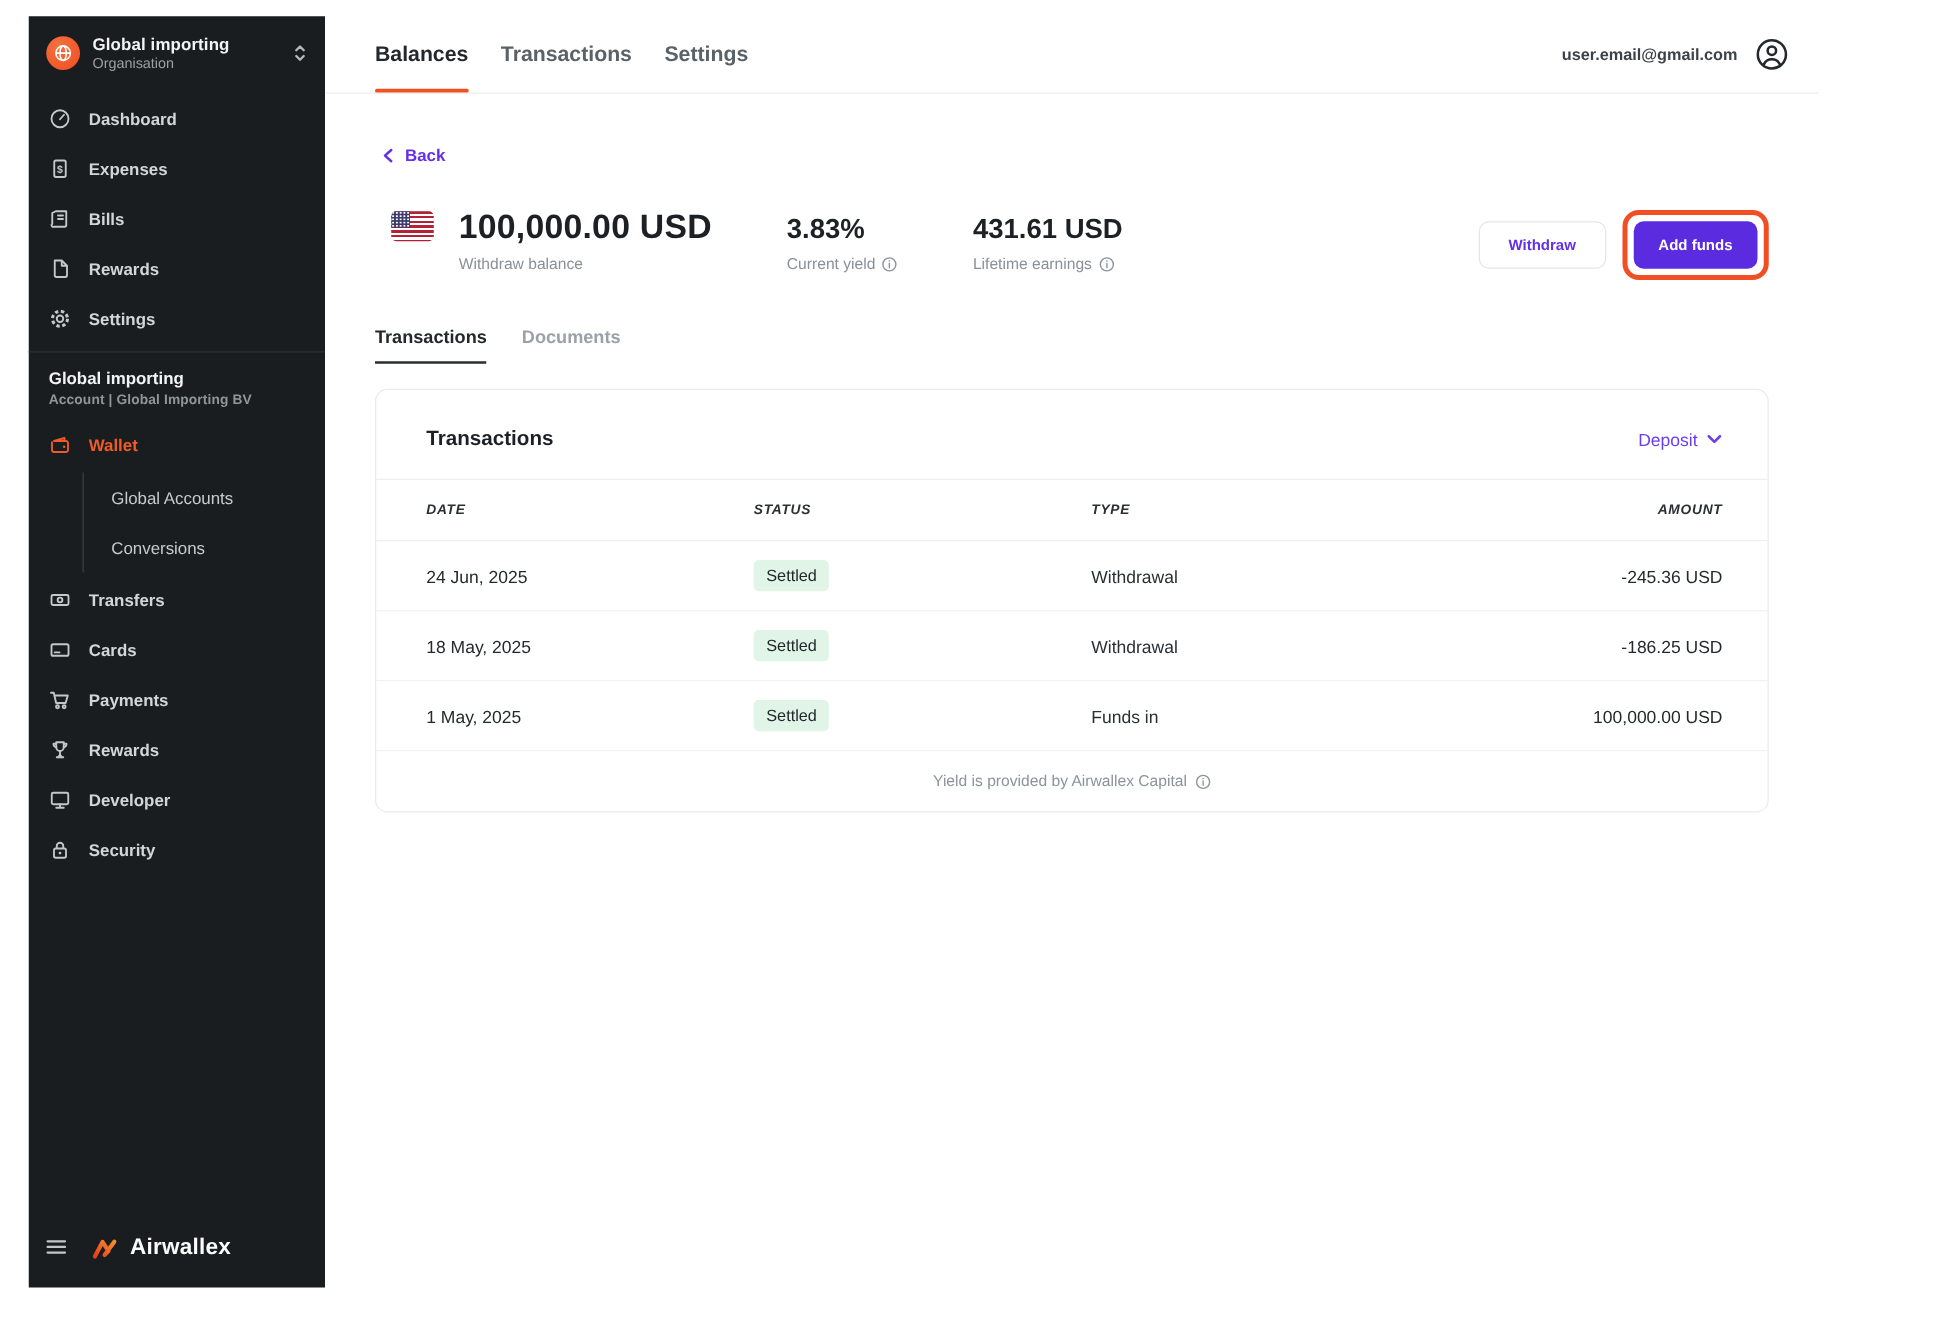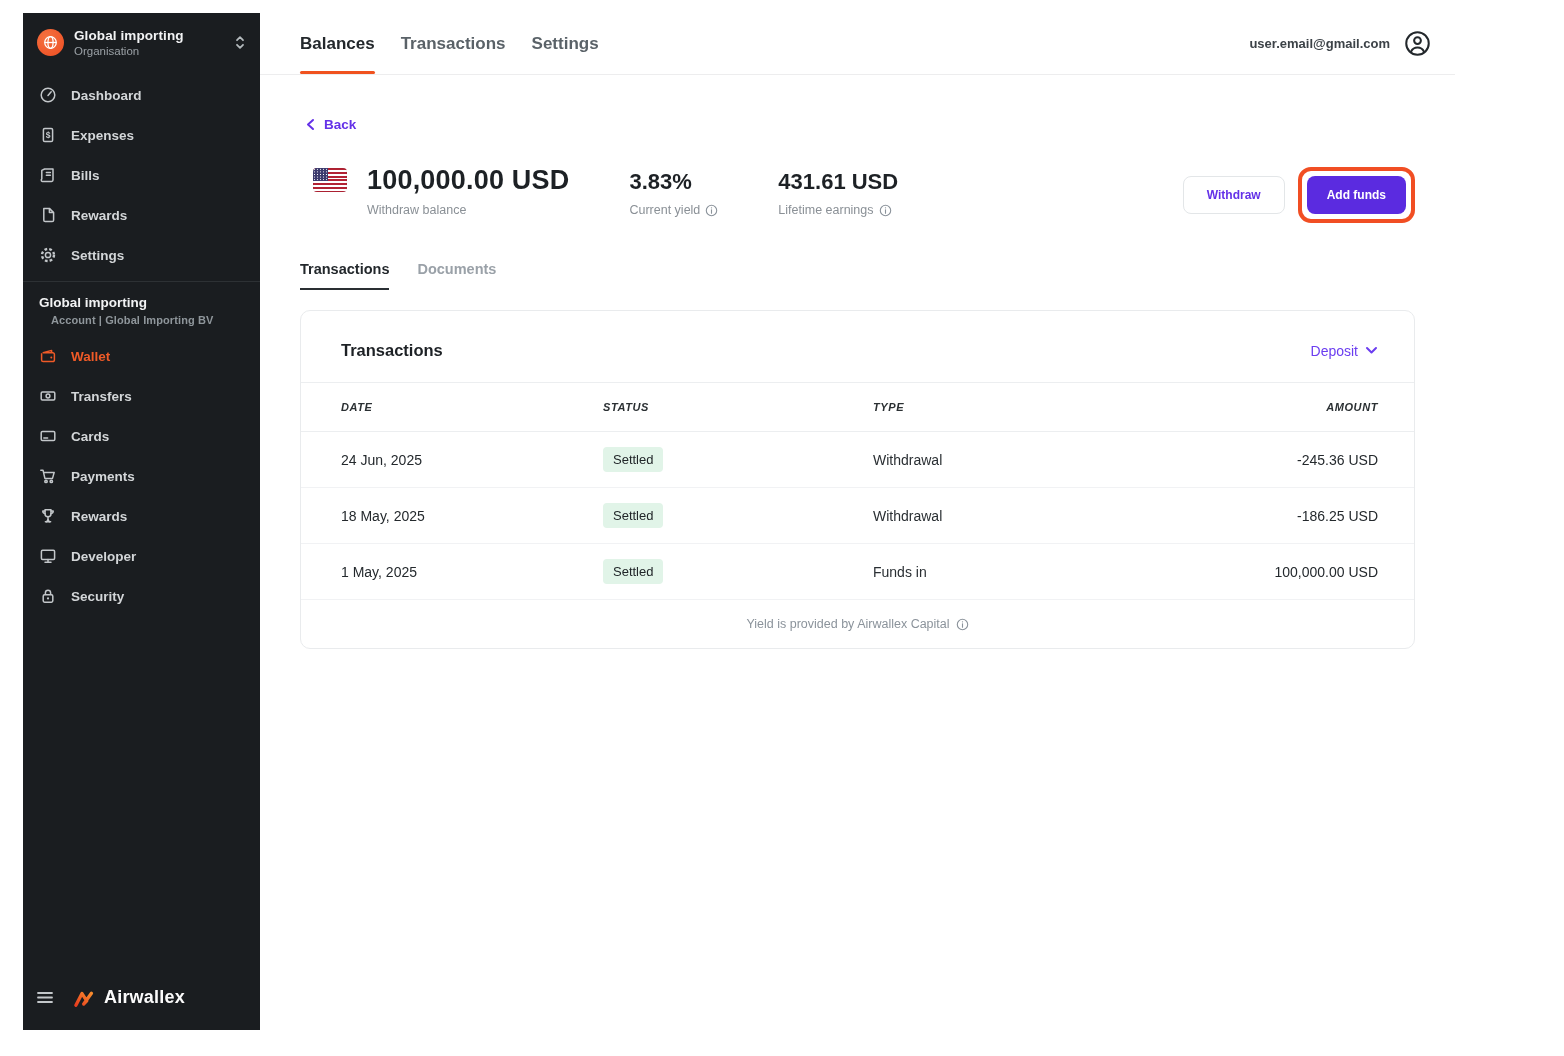--- a/index.html
+++ b/index.html
@@ -14,21 +14,21 @@
   .org-name { font-size:13.5px; font-weight:700; color:#f2f3f4; letter-spacing:.1px; }
   .org-type { font-size:11.5px; color:#9aa0a5; margin-top:2px; font-weight:500; }
   .org-chevrons { color:#b4babd; margin-left:6px; }
   .nav { margin-top:10px; }
   .nav-item { display:flex; align-items:center; height:40px; padding:0 16px; cursor:pointer; font-size:13.5px; font-weight:600; color:#d3d6d8; }
   .nav-item .nav-icon { width:18px; height:18px; margin-right:14px; display:flex; align-items:center; justify-content:center; color:#c3c7ca; flex-shrink:0; }
   .nav-item.active, .nav-item.active .nav-icon { color:#ef5a27; }
   .side-divider { border:none; border-top:1px solid #2d3134; margin-top:6px; }
   .account-block { padding:13px 16px 6px 16px; }
   .account-title { font-size:13.5px; font-weight:700; color:#f2f3f4; }
-  .account-sub { font-size:11px; font-weight:700; color:#8f969b; margin-top:4px; letter-spacing:.1px;margin-left:12px; }
+  .account-sub { font-size:11px; font-weight:700; color:#8f969b; margin-top:4px; letter-spacing:.1px; }
   .sub-group { margin:2px 0 2px 43px; border-left:1px solid #3a3f43; }
   .sub-item { display:flex; align-items:center; height:40px; padding-left:22px; font-size:13.5px; font-weight:500; color:#c7cbce; cursor:pointer; }
   .side-bottom { position:absolute; left:14px; bottom:22px; display:flex; align-items:center; }
   .burger { color:#c3c7ca; width:18px; display:flex; align-items:center; cursor:pointer; }
   .logo { display:flex; align-items:center; margin-left:18px; }
   .logo-text { color:#fbfbfb; font-size:18px; font-weight:800; margin-left:7px; letter-spacing:.2px; }
 
   
   .main { flex:1; display:flex; flex-direction:column; min-width:0; }
   .topbar { height:62px; display:flex; align-items:stretch; padding:0 24px 0 40px; border-bottom:1px solid #ededee; }
@@ -169,20 +169,28 @@
       <div class="nav-item active">
         <span class="nav-icon">
           <svg width="18" height="18" viewBox="0 0 18 18" fill="none" stroke="currentColor" stroke-width="1.5" stroke-linejoin="round">
             <path d="M2.6 6.2 V13 a1.6 1.6 0 0 0 1.6 1.6 h9.6 A1.6 1.6 0 0 0 15.4 13 V7.4 A1.6 1.6 0 0 0 13.8 5.8 H4.2 L12.6 3.4 V5.6"></path>
             <circle cx="12.3" cy="10.4" r="1" fill="currentColor" stroke="none"></circle>
           </svg>
         </span>
         <span>Wallet</span>
       </div>
 
+      <div class="sub-group">
+        <div class="sub-item">
+          <span>Global Accounts</span>
+        </div>
+        <div class="sub-item">
+          <span>Conversions</span>
+        </div>
+      </div>
 
       <div class="nav-item">
         <span class="nav-icon">
           <svg width="18" height="18" viewBox="0 0 18 18" fill="none" stroke="currentColor" stroke-width="1.5">
             <rect x="2.2" y="5" width="13.6" height="8" rx="1.2"></rect>
               <circle cx="9" cy="9" r="1.9"></circle>
           </svg>
         </span>
         <span>Transfers</span>
       </div>

